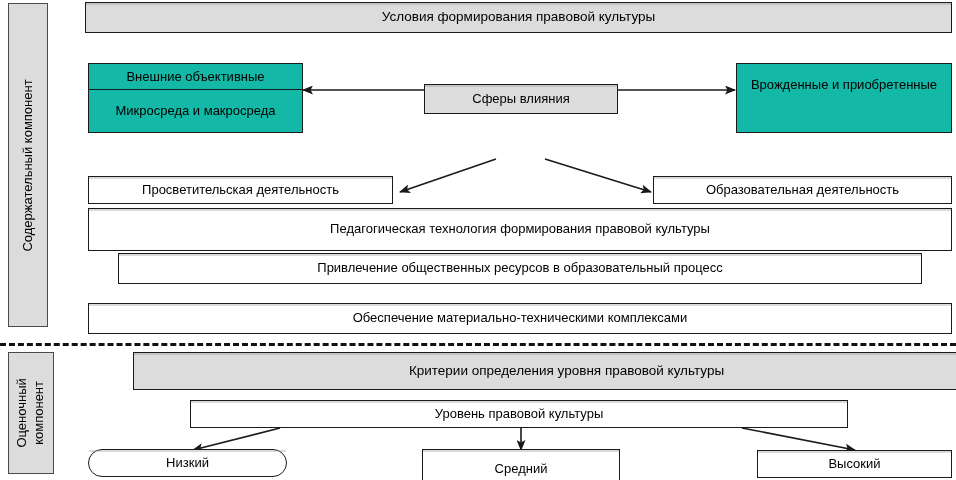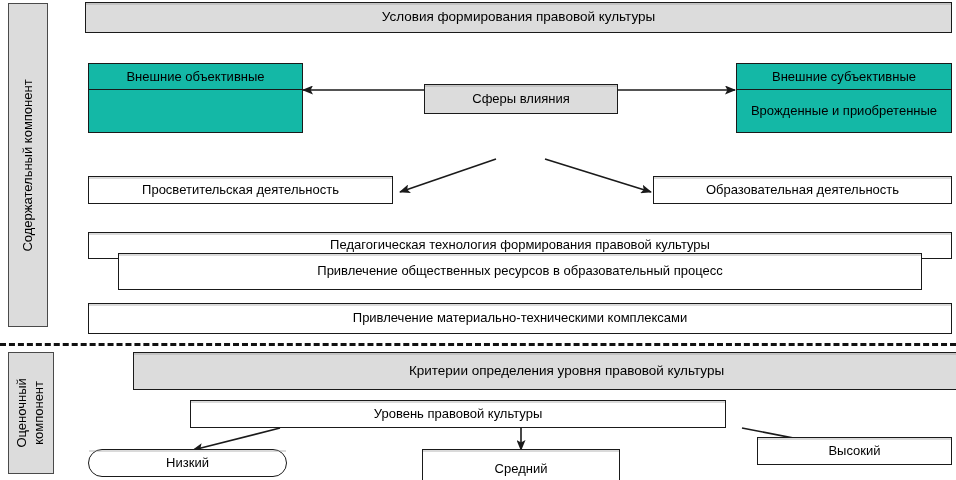--- a/index.html
+++ b/index.html
@@ -168,71 +168,71 @@
   </div>
 
   <div class="box shaded" style="left:85px; top:2px; width:867px; height:31px; font-size:13.5px;">
     <span>Условия формирования правовой культуры</span>
   </div>
 
   <div class="splitbox" style="left:88px; top:63px; width:215px; height:70px;">
     <div class="cell top">
       <span>Внешние объективные</span>
     </div>
+    <div class="cell bot">
+      <span>Микросреда и макросреда</span>
+    </div>
   </div>
 
   <div class="splitbox" style="left:736px; top:63px; width:216px; height:70px;">
-    <div class="cell top">
-      <span>Внешние субъективные</span>
-    </div>
     <div class="cell bot">
       <span>Врожденные и приобретенные</span>
     </div>
   </div>
 
   <div class="box shaded" style="left:424px; top:60px; width:194px; height:30px;margin-top:24px;">
     <span>Сферы влияния</span>
   </div>
 
 
   <div class="box" style="left:88px; top:176px; width:305px; height:28px;">
     <span>Просветительская деятельность</span>
   </div>
 
   <div class="box" style="left:653px; top:176px; width:299px; height:28px;">
     <span>Образовательная деятельность</span>
   </div>
 
-  <div class="box" style="left:88px; top:232px; width:864px; height:27px;">
+  <div class="box" style="left:88px; top:208px; width:864px; height:43px;">
     <span>Педагогическая технология формирования правовой культуры</span>
   </div>
 
-  <div class="box" style="left:118px; top:253px; width:804px; height:37px;">
+  <div class="box" style="left:118px; top:253px; width:804px; height:31px;">
     <span>Привлечение общественных ресурсов в образовательный процесс</span>
   </div>
 
   <div class="box" style="left:88px; top:303px; width:864px; height:31px;">
-    <span>Привлечение материально-техническими комплексами</span>
+    <span>Обеспечение материально-техническими комплексами</span>
   </div>
 
   <div class="dashed-sep" style="top:343px;"></div>
 
   <div class="box shaded" style="left:85px; top:352px; width:867px; height:38px; font-size:13.5px;margin-left:48px;">
     <span>Критерии определения уровня правовой культуры</span>
   </div>
 
-  <div class="box" style="left:190px; top:400px; width:536px; height:28px;">
+  <div class="box" style="left:190px; top:400px; width:658px; height:28px;">
     <span>Уровень правовой культуры</span>
   </div>
 
   <div class="box" style="left:88px; top:449px; width:199px; height:28px;border-radius:14px;">
     <span>Низкий</span>
   </div>
 
   <div class="box" style="left:422px; top:449px; width:198px; height:40px;">
     <span>Средний</span>
   </div>
 
-  <div class="box" style="left:757px; top:437px; width:195px; height:28px;">
+  <div class="box" style="left:757px; top:450px; width:195px; height:28px;">
     <span>Высокий</span>
   </div>
 
 </div>
 
 </body></html>

